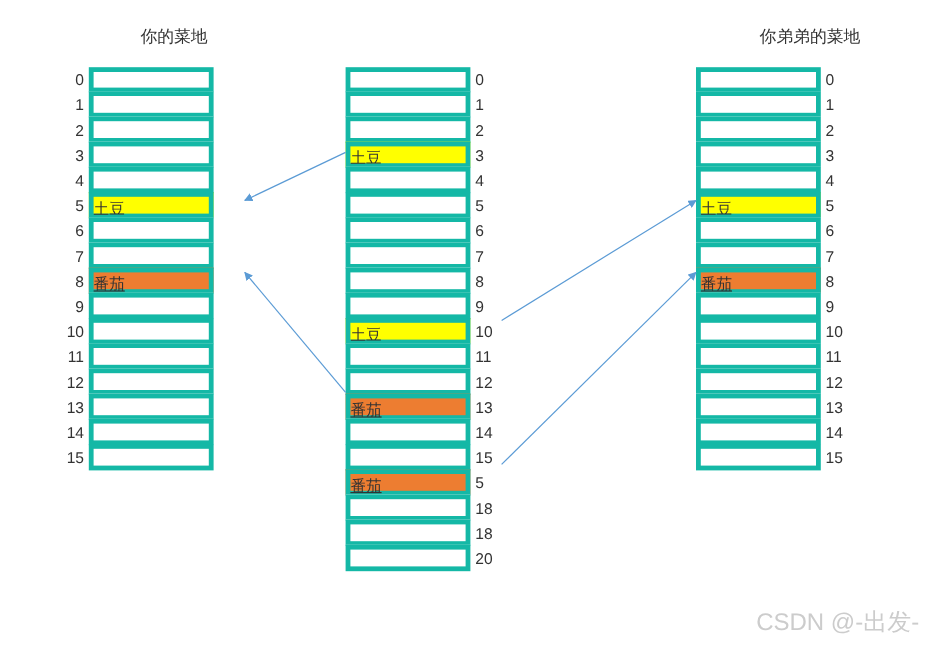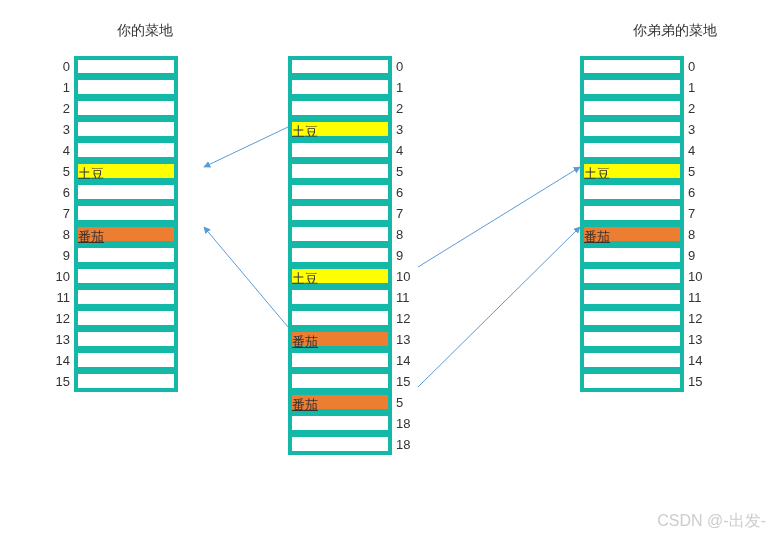--- a/index.html
+++ b/index.html
@@ -60,21 +60,21 @@
     position: absolute;
     left: 0; top: 0;
     width: 776px; height: 538px;
     pointer-events: none;
   }
   .watermark {
     position: absolute;
     right: 10px;
     bottom: 6px;
     color: #ccc;
-    font-size: 16px;
+    font-size: 20px;
   }
 </style>
 </head>
 <body>
 
 <div class="container">
 
   <div class="col-title" style="left:80px; top:22px; width:130px;">你的菜地</div>
   <div class="col-title" style="left:610px; top:22px; width:130px;">你弟弟的菜地</div>
 
@@ -214,20 +214,24 @@
         <div class="cell orange">番茄</div>
         <div class="idx-right">5</div>
       </div>
       <div class="row">
         <div class="cell"></div>
         <div class="idx-right">18</div>
       </div>
       <div class="row">
         <div class="cell"></div>
         <div class="idx-right">18</div>
+      </div>
+      <div class="row">
+        <div class="cell"></div>
+        <div class="idx-right">20</div>
       </div>
     </div>
 
   <div id="table-right" class="table" style="left:580px; top:56px;">
       <div class="row">
         <div class="cell"></div>
         <div class="idx-right">0</div>
       </div>
       <div class="row">
         <div class="cell"></div>

